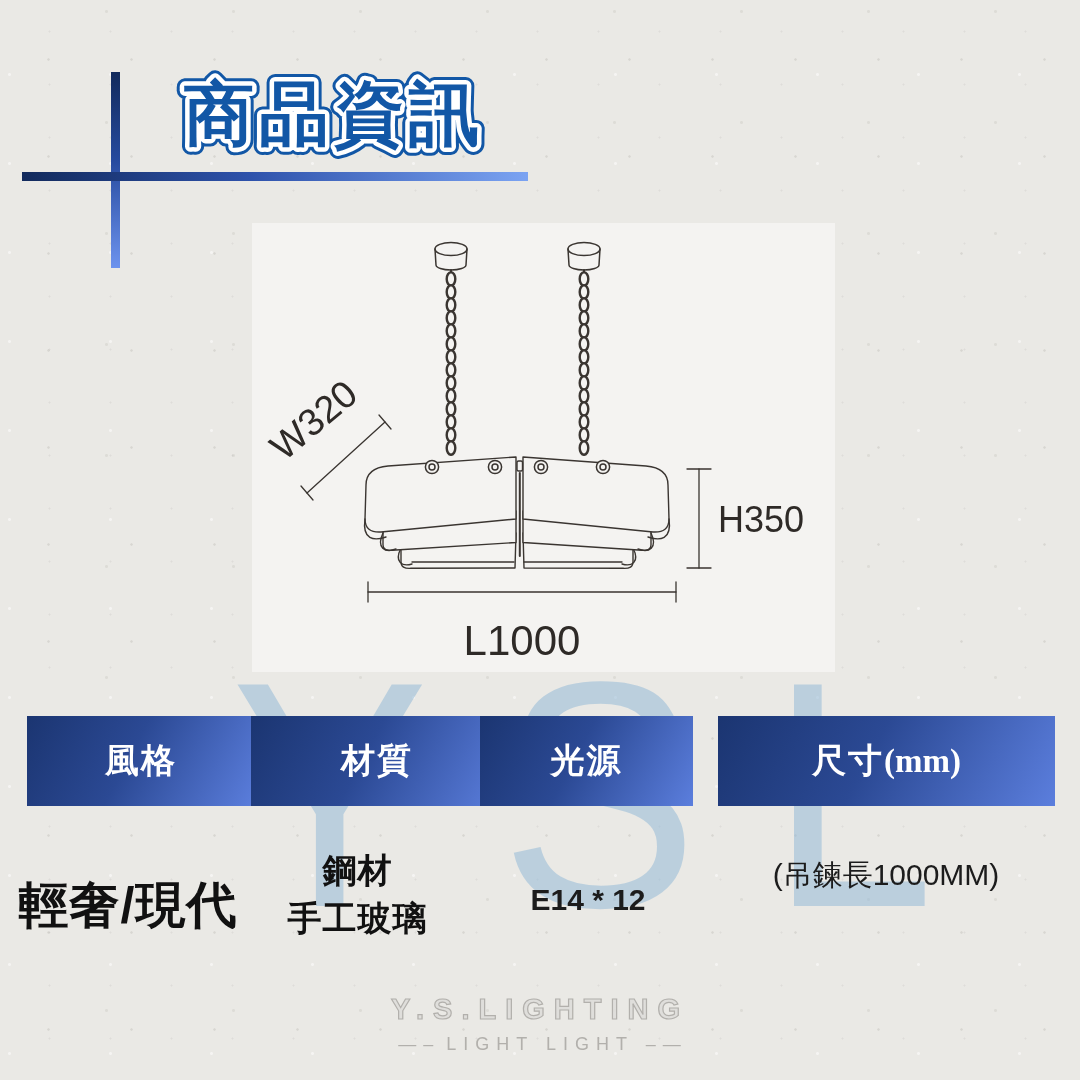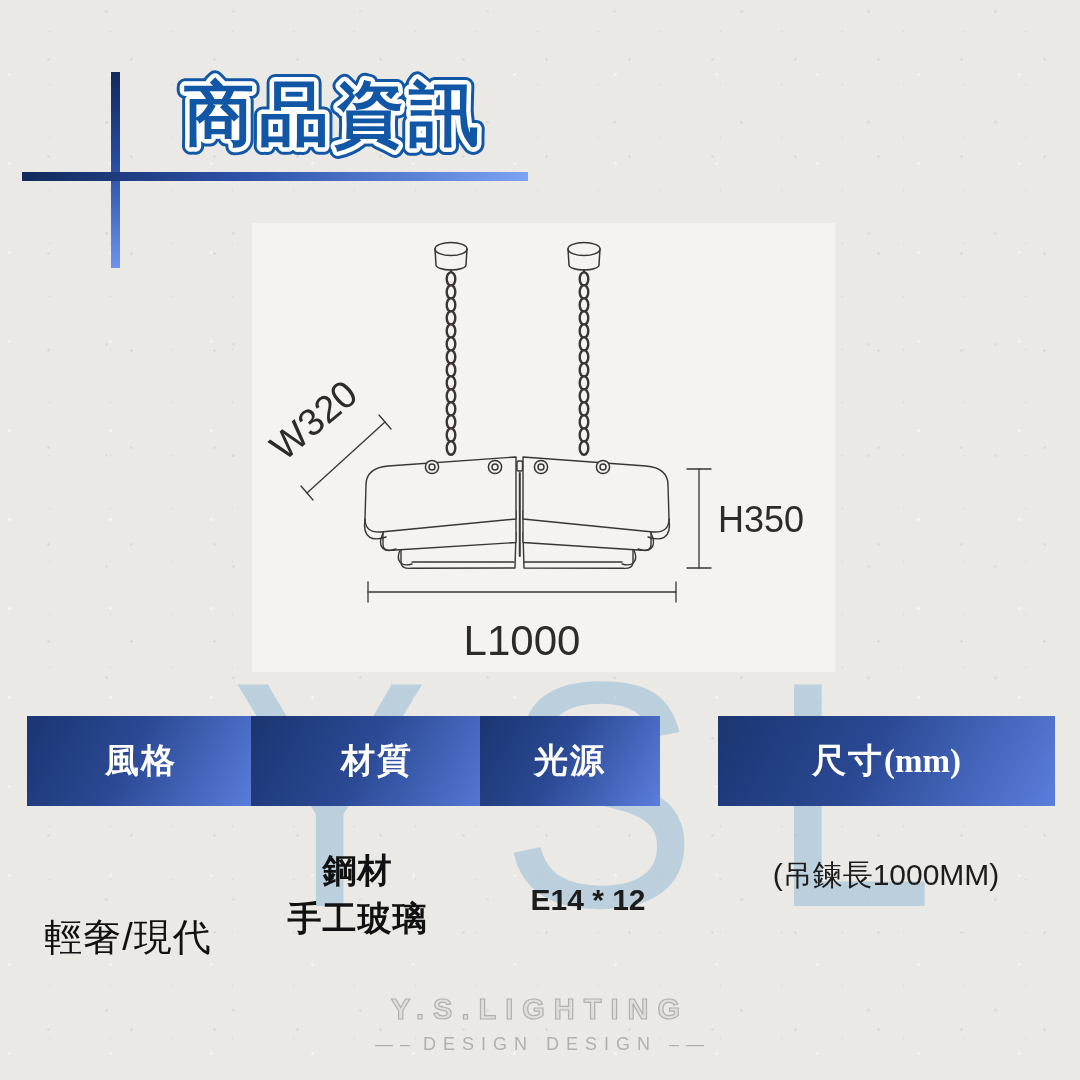--- a/index.html
+++ b/index.html
@@ -35,23 +35,23 @@
   .panel{position:absolute;left:252px;top:223px;width:583px;height:449px;z-index:2;
     background:#f4f3f1;}
   .panel svg{position:absolute;inset:0;width:100%;height:100%;}
   .dim-label{font-family:"Liberation Sans",sans-serif;fill:#2e2a27;font-weight:400;}
   
   .bar{position:absolute;top:716px;height:90px;z-index:3;display:flex;align-items:center;justify-content:center;
     background:linear-gradient(118deg,#1b3571 0%,#2b4994 45%,#5b7edd 100%);
     color:#fff;font-weight:700;font-size:34px;letter-spacing:2px;}
   .bar .unit{font-family:"Liberation Serif",serif;font-weight:700;font-size:33px;letter-spacing:0;}
   #bar1{left:27px;width:228px;} #bar2{left:251px;width:252px;}
-  #bar3{left:480px;width:180px;text-align:right;} #bar4{left:718px;width:337px;}
+  #bar3{left:480px;width:213px;text-align:right;} #bar4{left:718px;width:337px;}
   .vals{position:absolute;z-index:3;text-align:center;color:#111;}
-  #val1{left:17px;width:222px;top:872px;font-size:38px;font-weight:400;letter-spacing:1px;margin-top:40px;}
+  #val1{left:17px;width:222px;top:872px;font-size:50px;font-weight:700;letter-spacing:1px;}
   #val2{left:251px;width:213px;top:846px;font-size:34px;font-weight:900;line-height:48px;letter-spacing:1px;}
   #val3{left:480px;width:216px;top:883px;font-size:30px;font-weight:700;color:#1c1c1c;}
   #val4{left:700px;width:372px;top:857px;font-size:30px;font-weight:400;line-height:36px;color:#1c1c1c;}
   
   .footer{position:absolute;left:0;width:1080px;z-index:3;text-align:center;}
   .brand{top:993px;font-size:29px;font-weight:700;letter-spacing:9px;
     color:rgba(222,221,217,.9);-webkit-text-stroke:1.2px #b2b0ac;}
   .tagline{top:1034px;font-size:18px;font-weight:400;letter-spacing:7px;color:#b2b0ac;}
   .tagline .dash{letter-spacing:1px;color:#b2b0ac;}
 </style>
@@ -178,17 +178,17 @@
   <div class="vals" id="val3">
     <div>E14 * 12</div>
   </div>
   <div class="vals" id="val4">
     <div>(吊鍊長1000MM)</div>
   </div>
 
   <div class="footer brand">Y.S.LIGHTING</div>
   <div class="footer tagline">
     <span class="dash">— –</span>
-    <span>DESIGN DESIGN</span>
+    <span>LIGHT LIGHT</span>
     <span class="dash">– —</span>
   </div>
 
 </div>
 
 </body></html>

